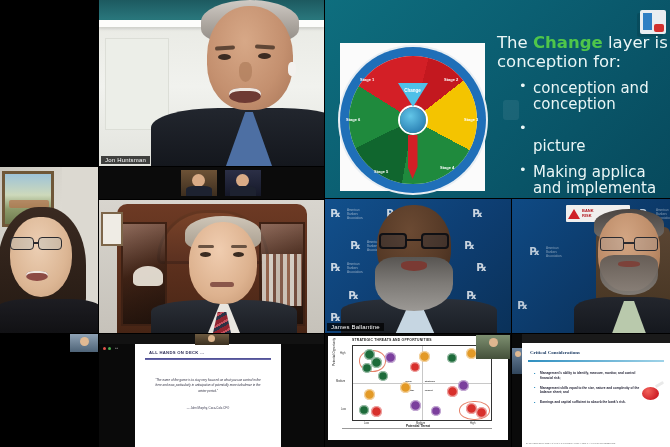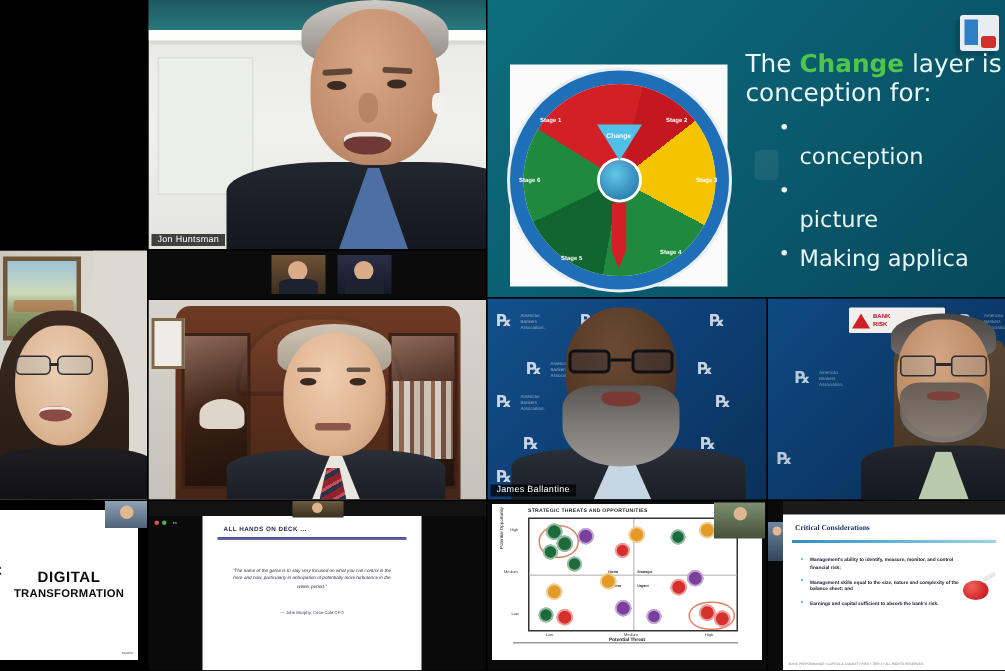--- a/index.html
+++ b/index.html
@@ -682,29 +682,30 @@
       <div class="wlabel" style="left:6px;top:74px;">Stage 6</div>
     </div>
 
     <div class="body">
       <div class="lead">
         <span>The </span><span class="g">Change</span><span> layer is</span><br>
         <span>conception for:</span>
       </div>
       <ul>
         <li>
-          <br>
+          <span>conception and</span><br>
           <span>conception</span>
         </li>
         <li>
           <br>
           <span>picture</span>
         </li>
         <li>
           <span>Making applica</span><br>
+          <span>and implementa</span>
         </li>
       </ul>
     </div>
   </div>
 
   <div class="tile t7">
     <div class="bg"></div>
 
     <div class="mark" style="left:6px;top:8px;">℞</div>
     <div class="marktxt" style="left:22px;top:10px;">American
@@ -768,28 +769,20 @@
     <div class="beard"></div>
     <div class="mouth"></div>
     <div class="glasses">
       <div class="lens l"></div>
       <div class="br"></div>
       <div class="lens r"></div>
     </div>
   </div>
 
   <div class="tile t9">
-    <div class="slide">
-      <div class="pipl">C</div>
-      <div class="txt">
-        <div class="l1">DIGITAL</div>
-        <div class="l2">TRANSFORMATION</div>
-      </div>
-      <div class="foot">source</div>
-    </div>
     <div class="thumb">
       <div class="h"></div>
     </div>
   </div>
 
   <div class="tile t10">
     <div class="bar"></div>
     <div class="dots">
       <div class="dot r"></div>
       <div class="dot g"></div>

